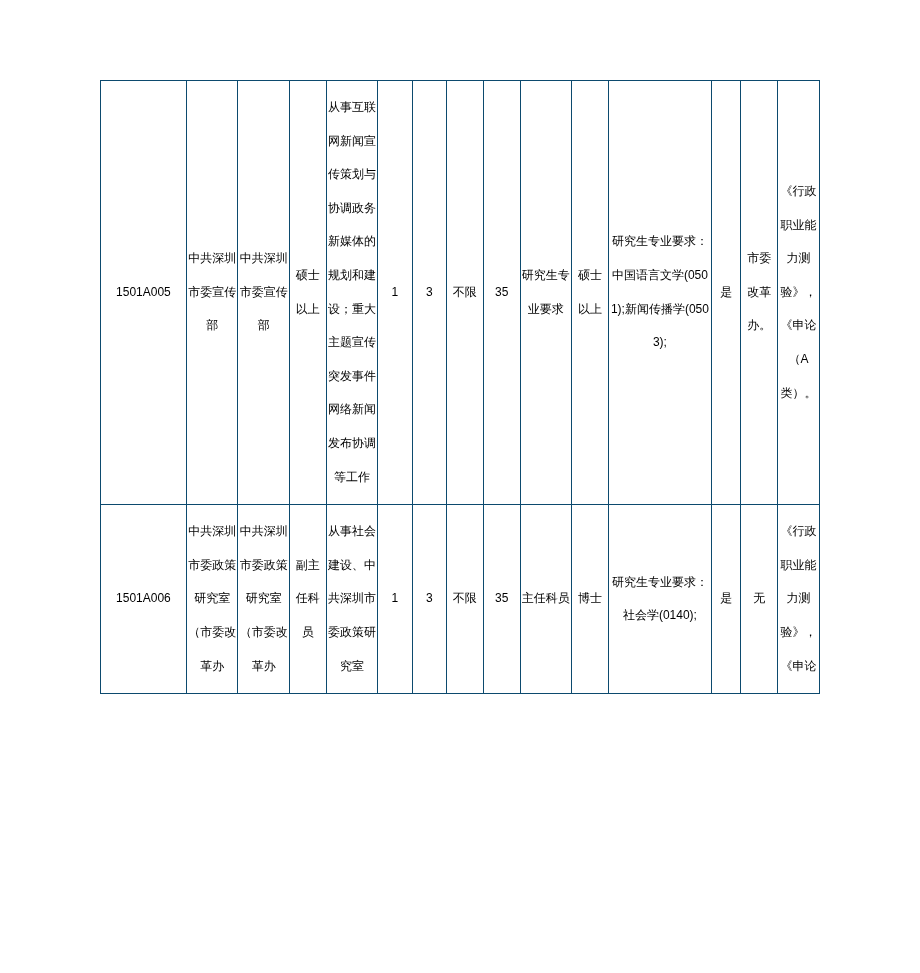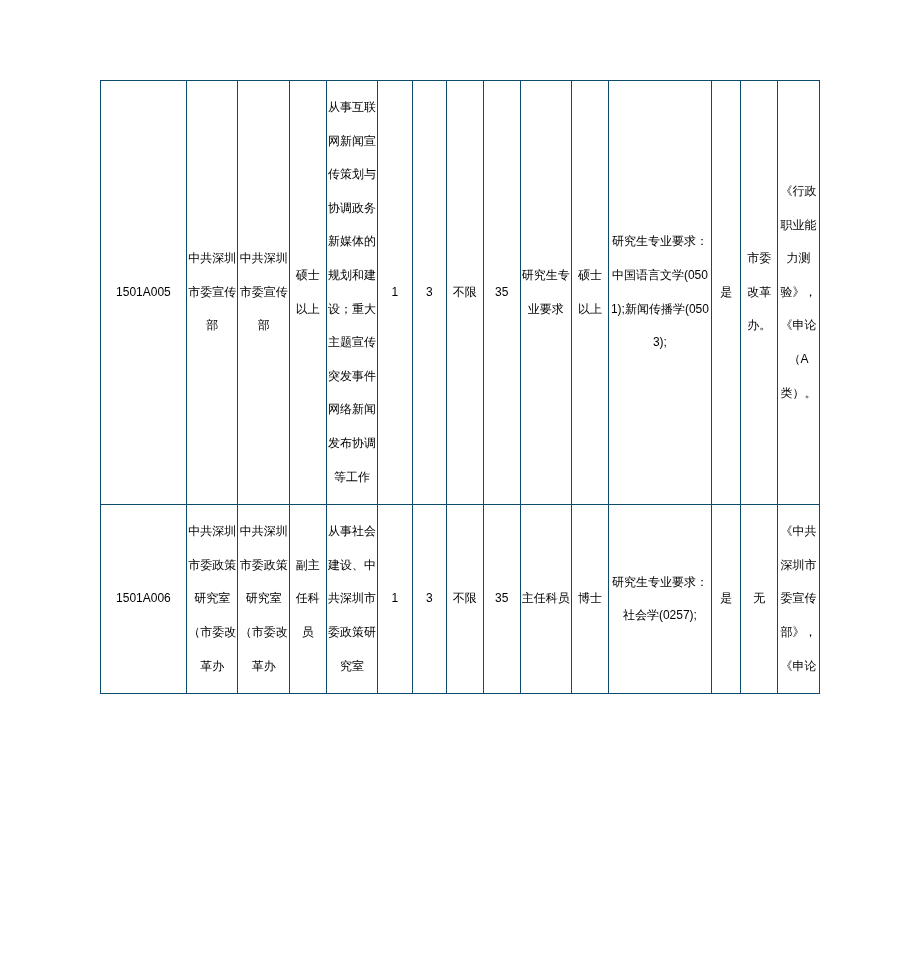--- a/index.html
+++ b/index.html
@@ -88,19 +88,19 @@
       <td>中共深圳市委政策研究室（市委改革办</td>
       <td>中共深圳市委政策研究室（市委改革办</td>
       <td>副主任科员</td>
       <td>从事社会建设、中共深圳市委政策研究室</td>
       <td>1</td>
       <td>3</td>
       <td>不限</td>
       <td>35</td>
       <td>主任科员</td>
       <td>博士</td>
-      <td>研究生专业要求：社会学(0257);</td>
+      <td>研究生专业要求：社会学(0140);</td>
       <td>是</td>
       <td>无</td>
-      <td>《中共深圳市委宣传部》，《申论</td>
+      <td>《行政职业能力测验》，《申论</td>
     </tr>
   </tbody>
 </table>
 
 </body></html>

